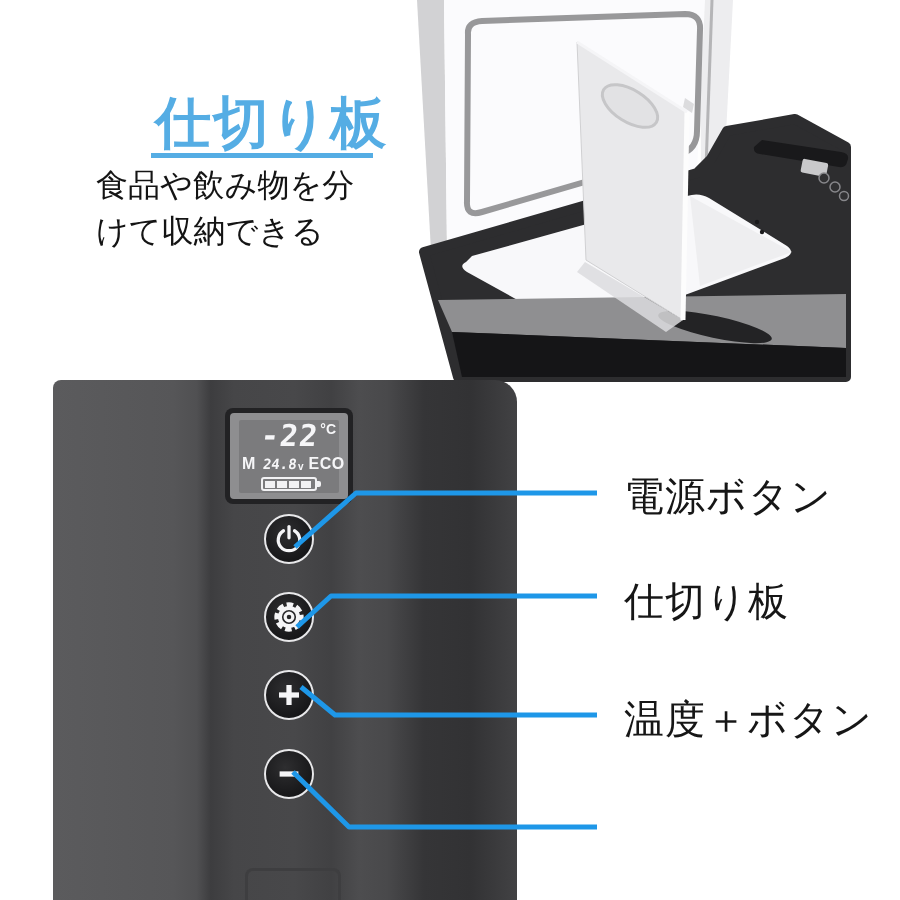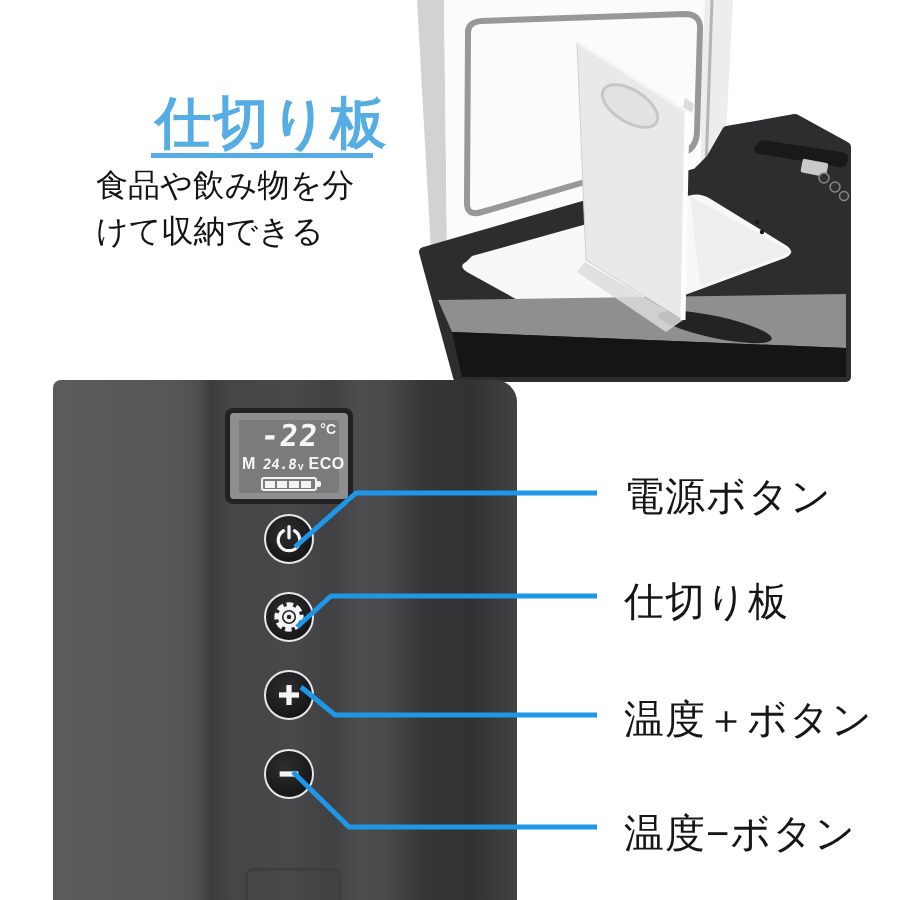--- a/index.html
+++ b/index.html
@@ -197,15 +197,14 @@
   <svg class="callouts" viewBox="0 0 900 900">
     <polyline points="295,547 356,493 597,493" fill="none" stroke="#1e97e8" stroke-width="5" stroke-linejoin="round"></polyline>
     <polyline points="297,627 331,596 597,596" fill="none" stroke="#1e97e8" stroke-width="5" stroke-linejoin="round"></polyline>
     <polyline points="301,687 335,715 597,715" fill="none" stroke="#1e97e8" stroke-width="5" stroke-linejoin="round"></polyline>
     <polyline points="293,772 349,827 597,827" fill="none" stroke="#1e97e8" stroke-width="5" stroke-linejoin="round"></polyline>
   </svg>
 
   <div class="callout-label" style="top:469px;">電源ボタン</div>
   <div class="callout-label" style="top:574px;">仕切り板</div>
   <div class="callout-label" style="top:692px;">温度＋ボタン</div>
-  <div class="callout-label" style="top:806px;">温度−ボタン</div>
 
 </div>
 
 </body></html>

